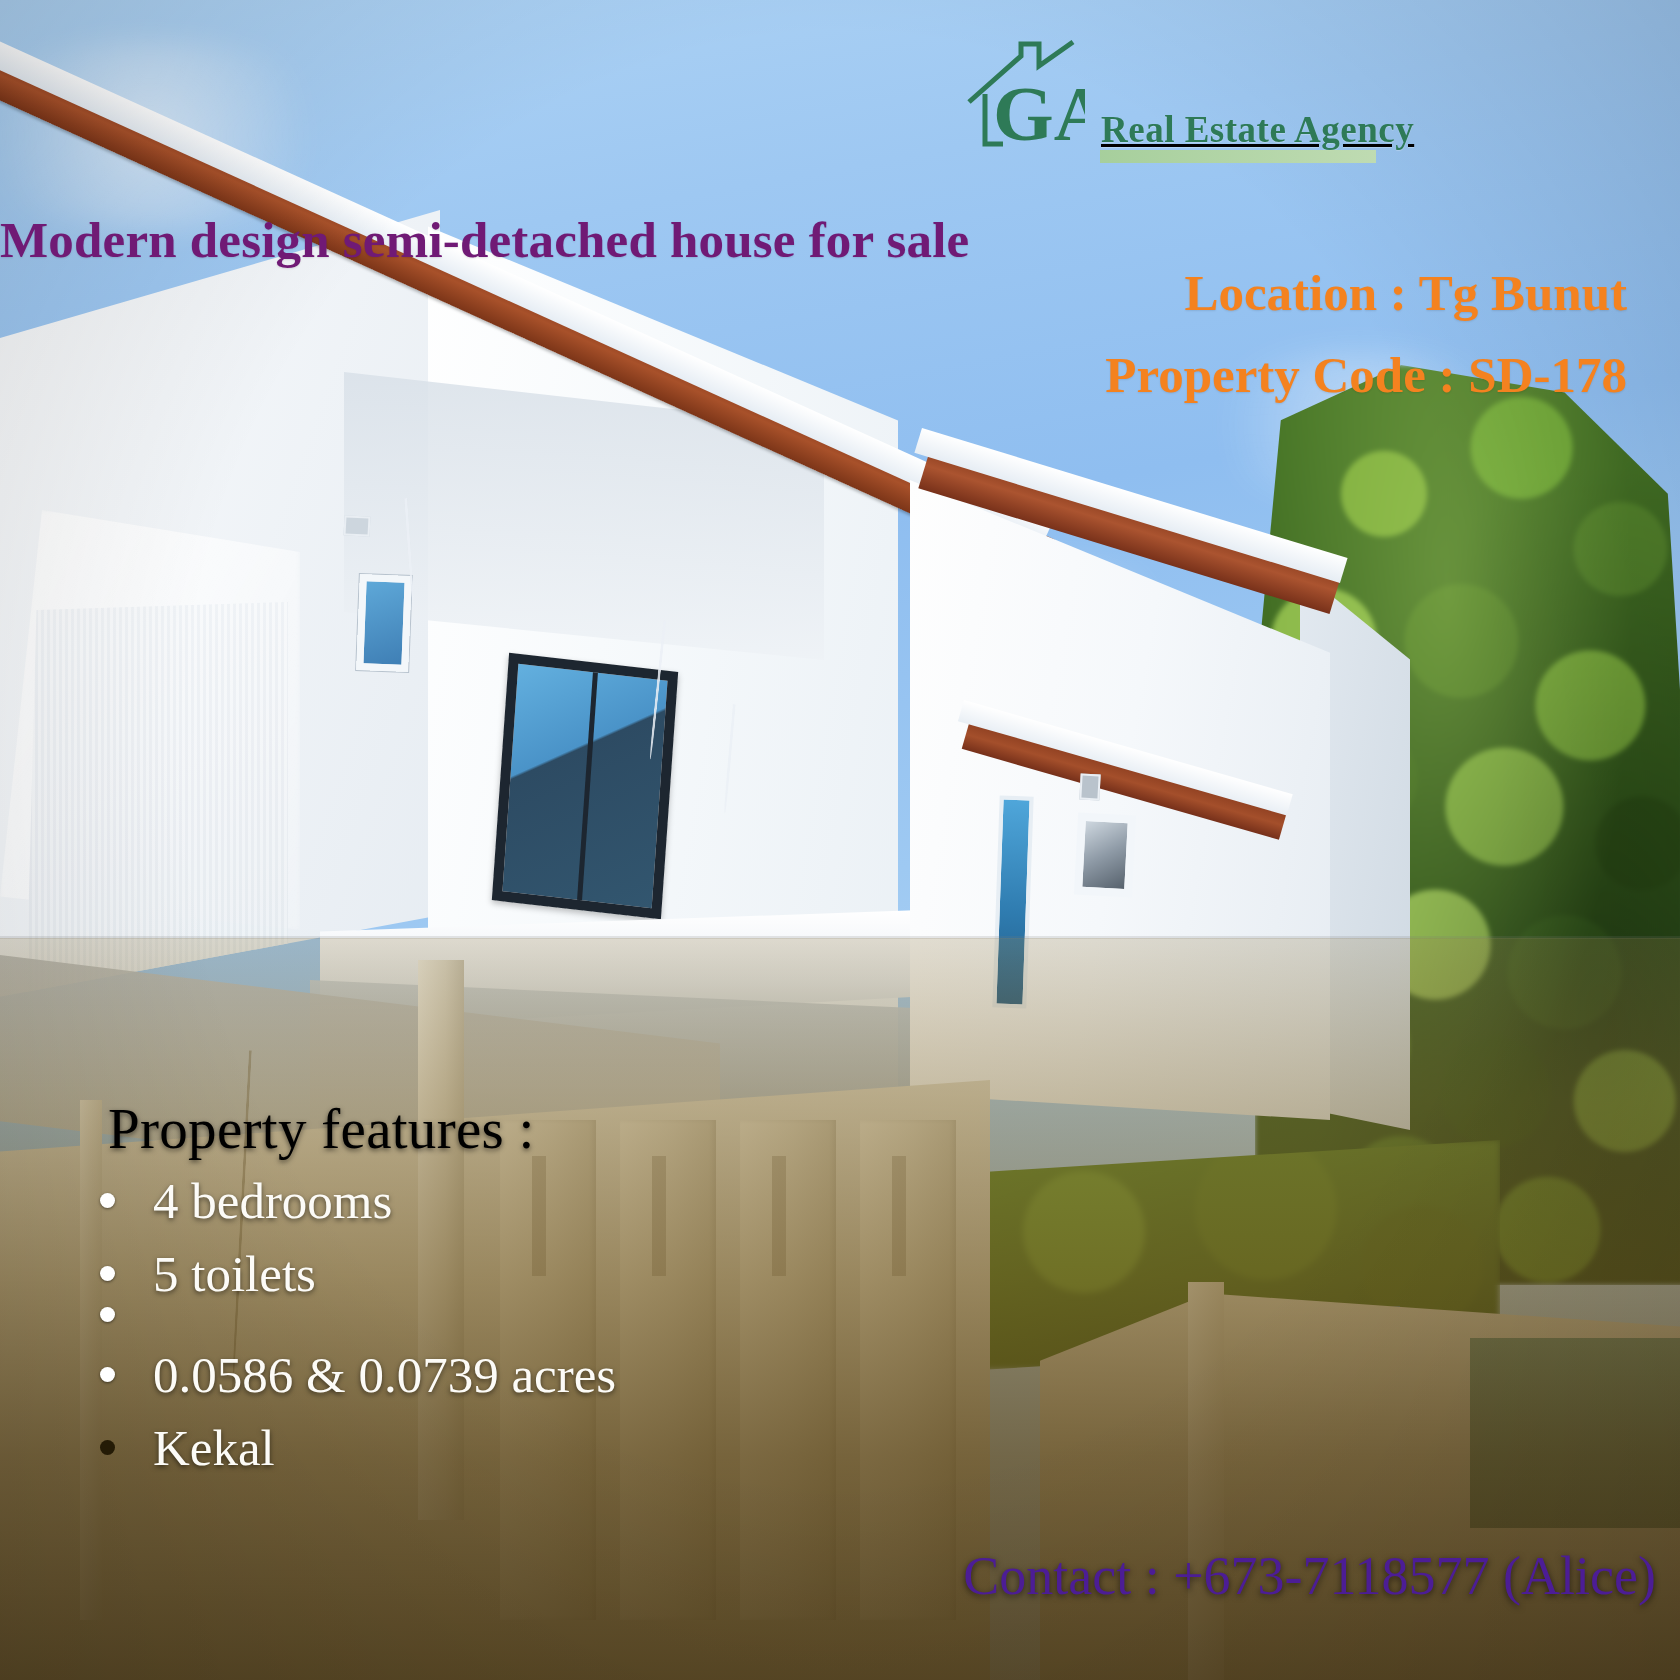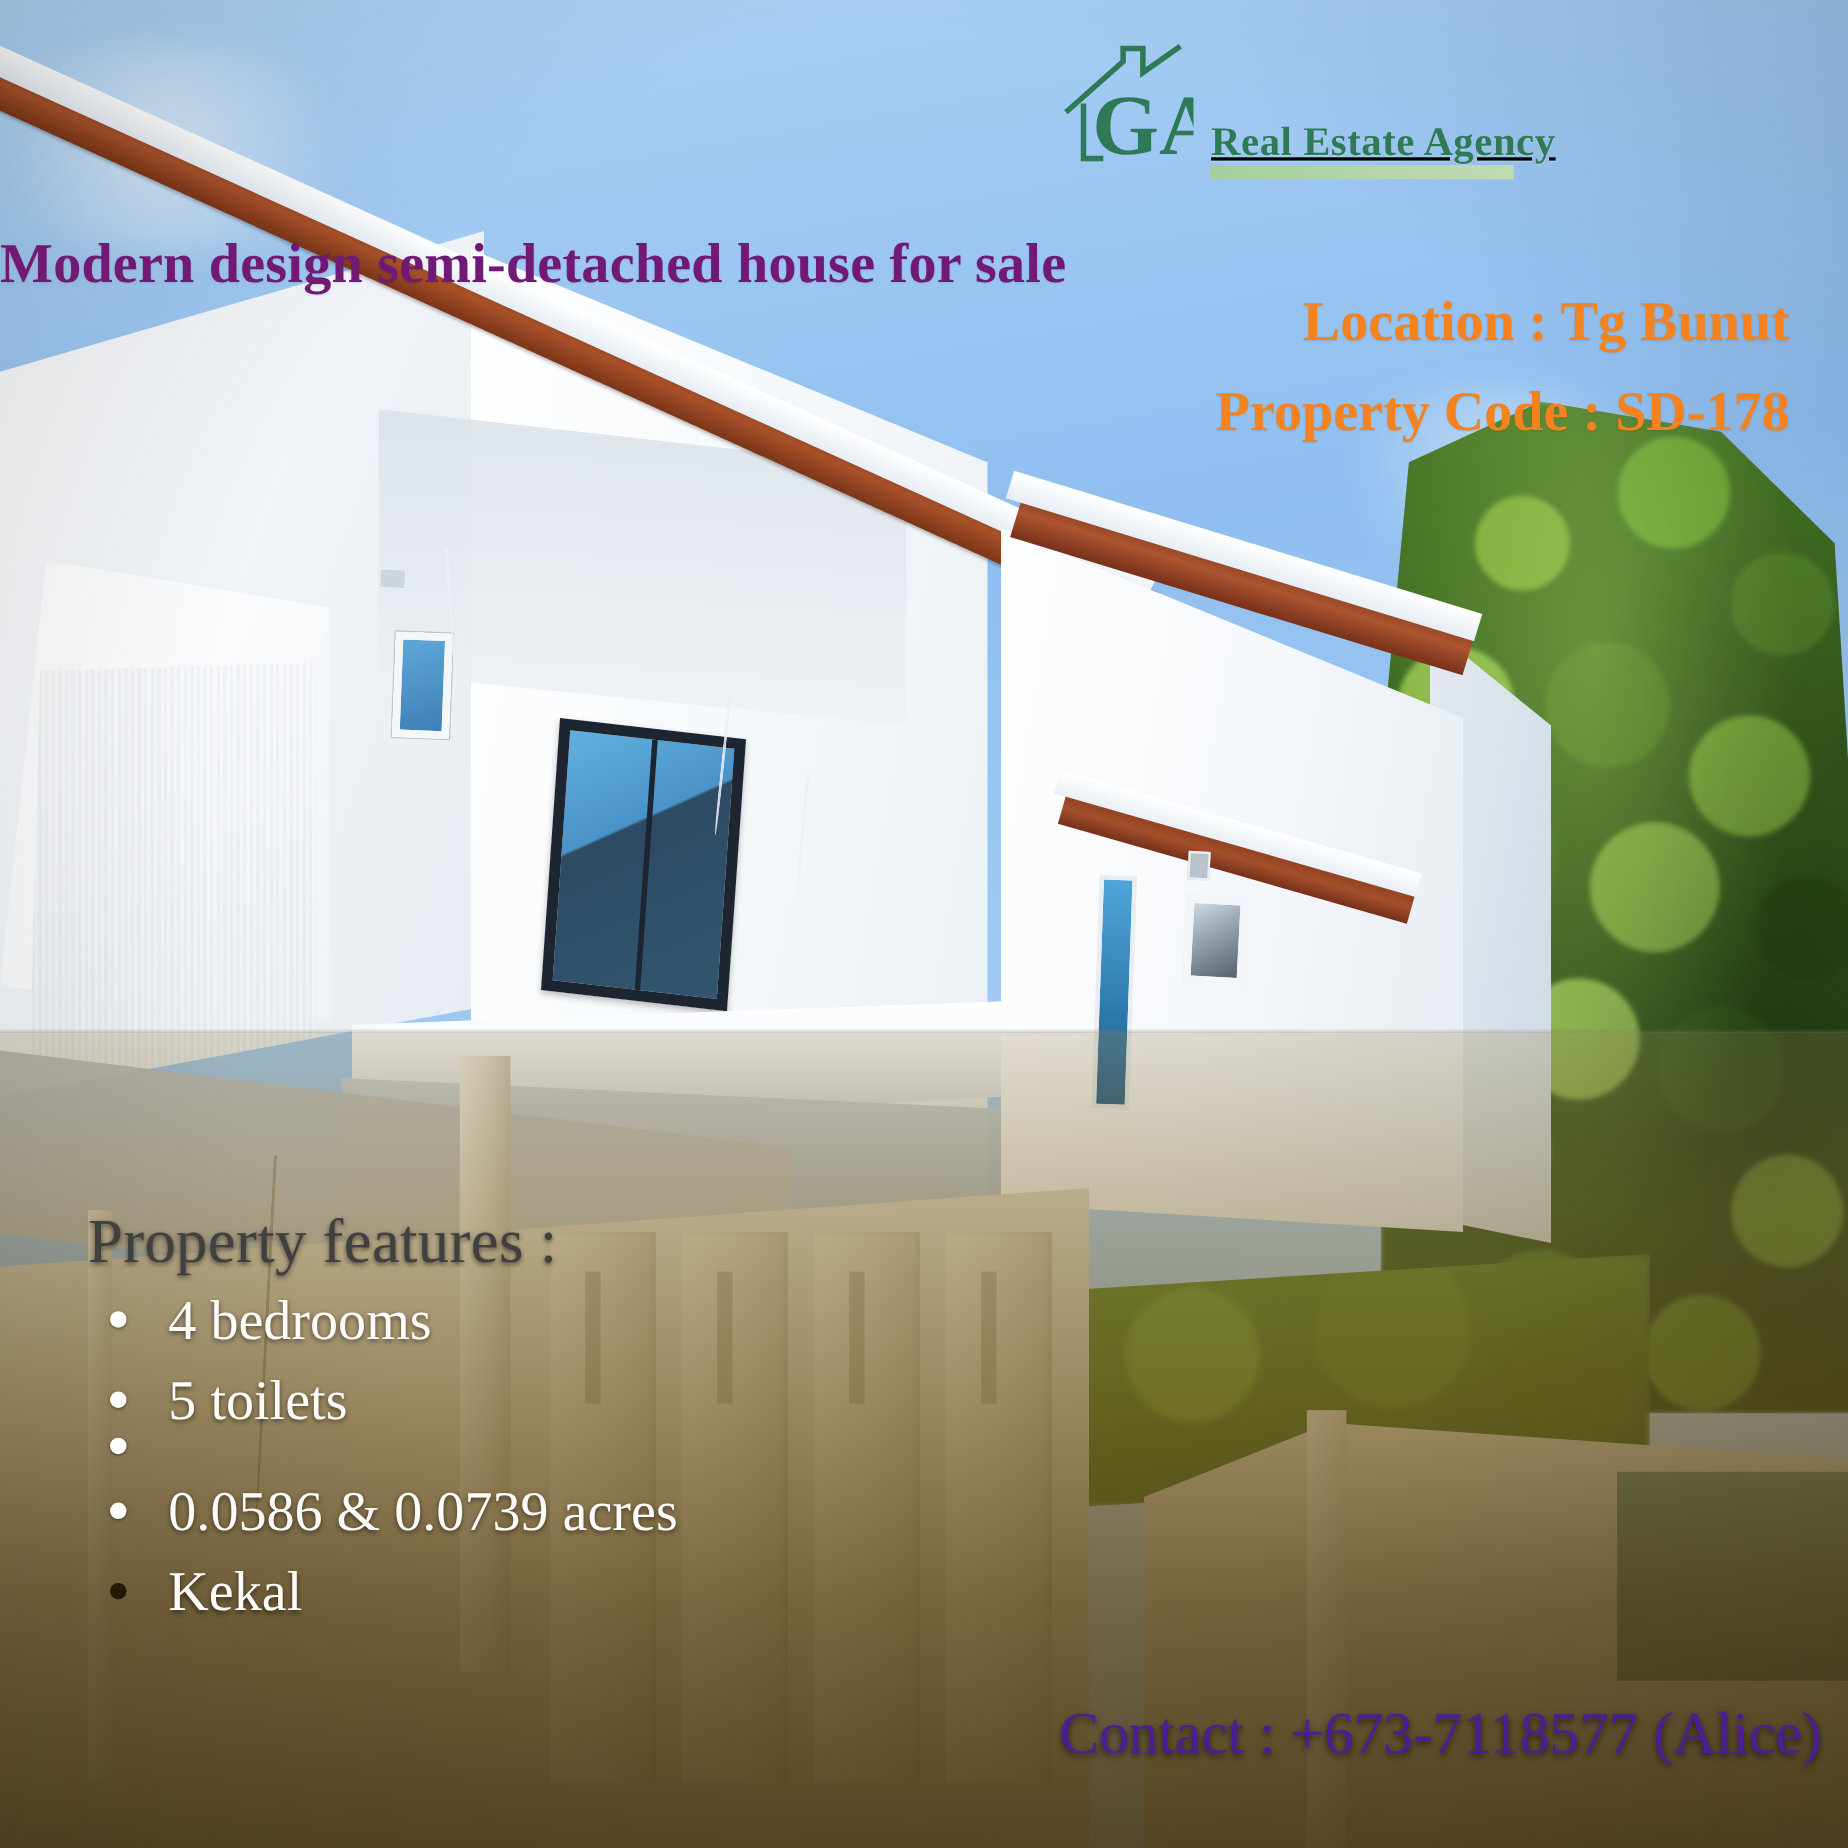--- a/index.html
+++ b/index.html
@@ -365,23 +365,24 @@
     color:#f4821f;
     white-space:nowrap;
     text-shadow:0 1px 2px rgba(0,0,0,.10);
   }
   .subline.l1 { top:264px; }
   .subline.l2 { top:346px;text-align:right; }
 
   .featuresTitle {
     position:absolute; left:80px; top:1096px;
     font-family:"Liberation Serif", serif;
-    font-size:57px; color:#404040;
+    font-size:57px; color:#000000;
     text-shadow:0 2px 5px rgba(0,0,0,.55);
     letter-spacing:.3px;
+    padding-left:28px;
   }
   .featureList {
     position:absolute; left:100px; top:1172px;
     list-style:none;
     font-family:Liberation Serif, serif;
     font-size:51px; color:#fcfbf7;
     text-shadow:0 2px 5px rgba(0,0,0,.55);
   }
   .featureList li {
     display:flex; align-items:baseline; gap:38px;

